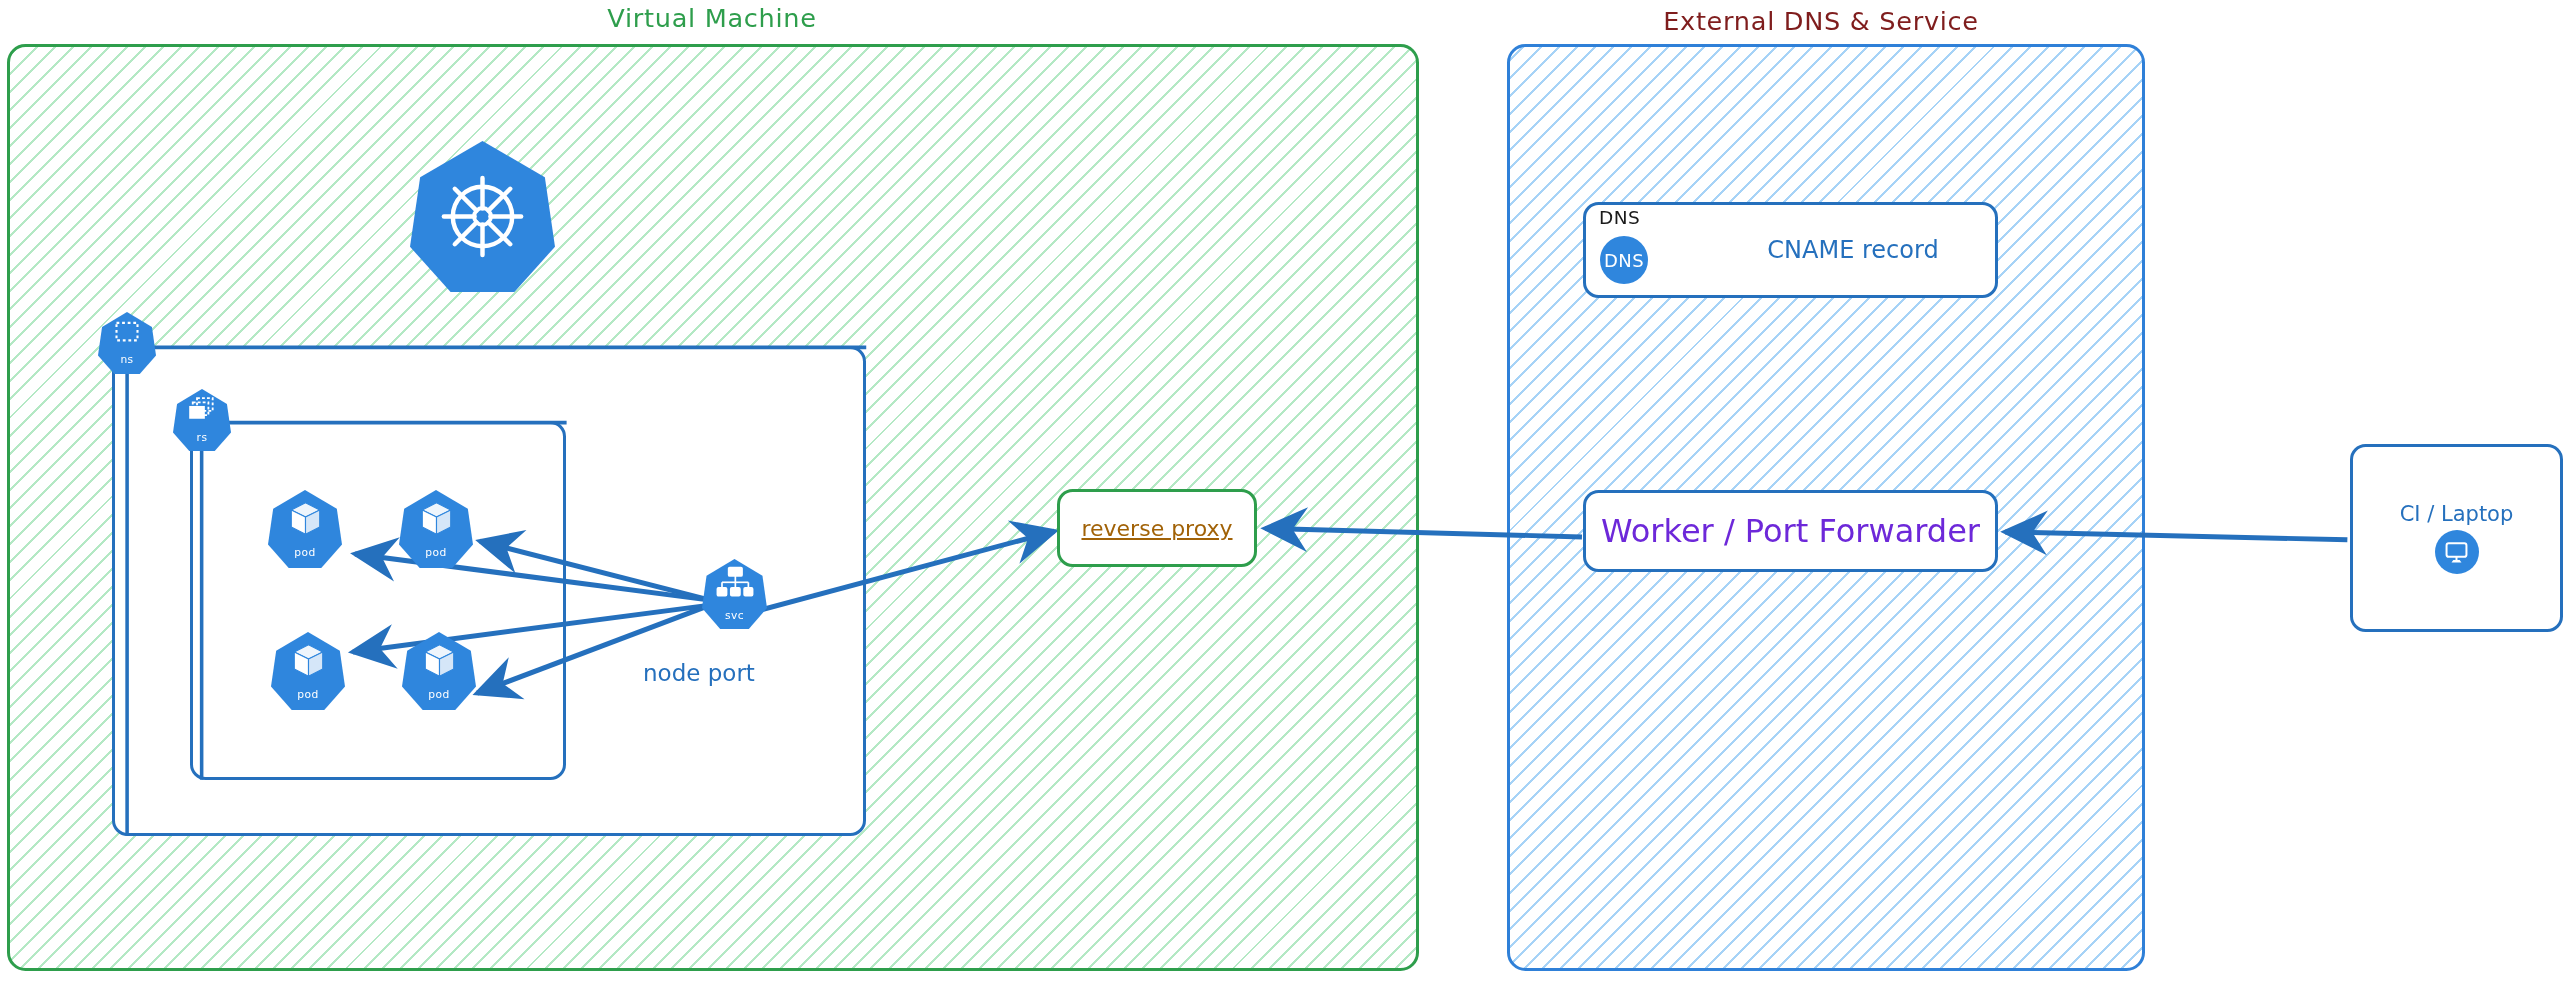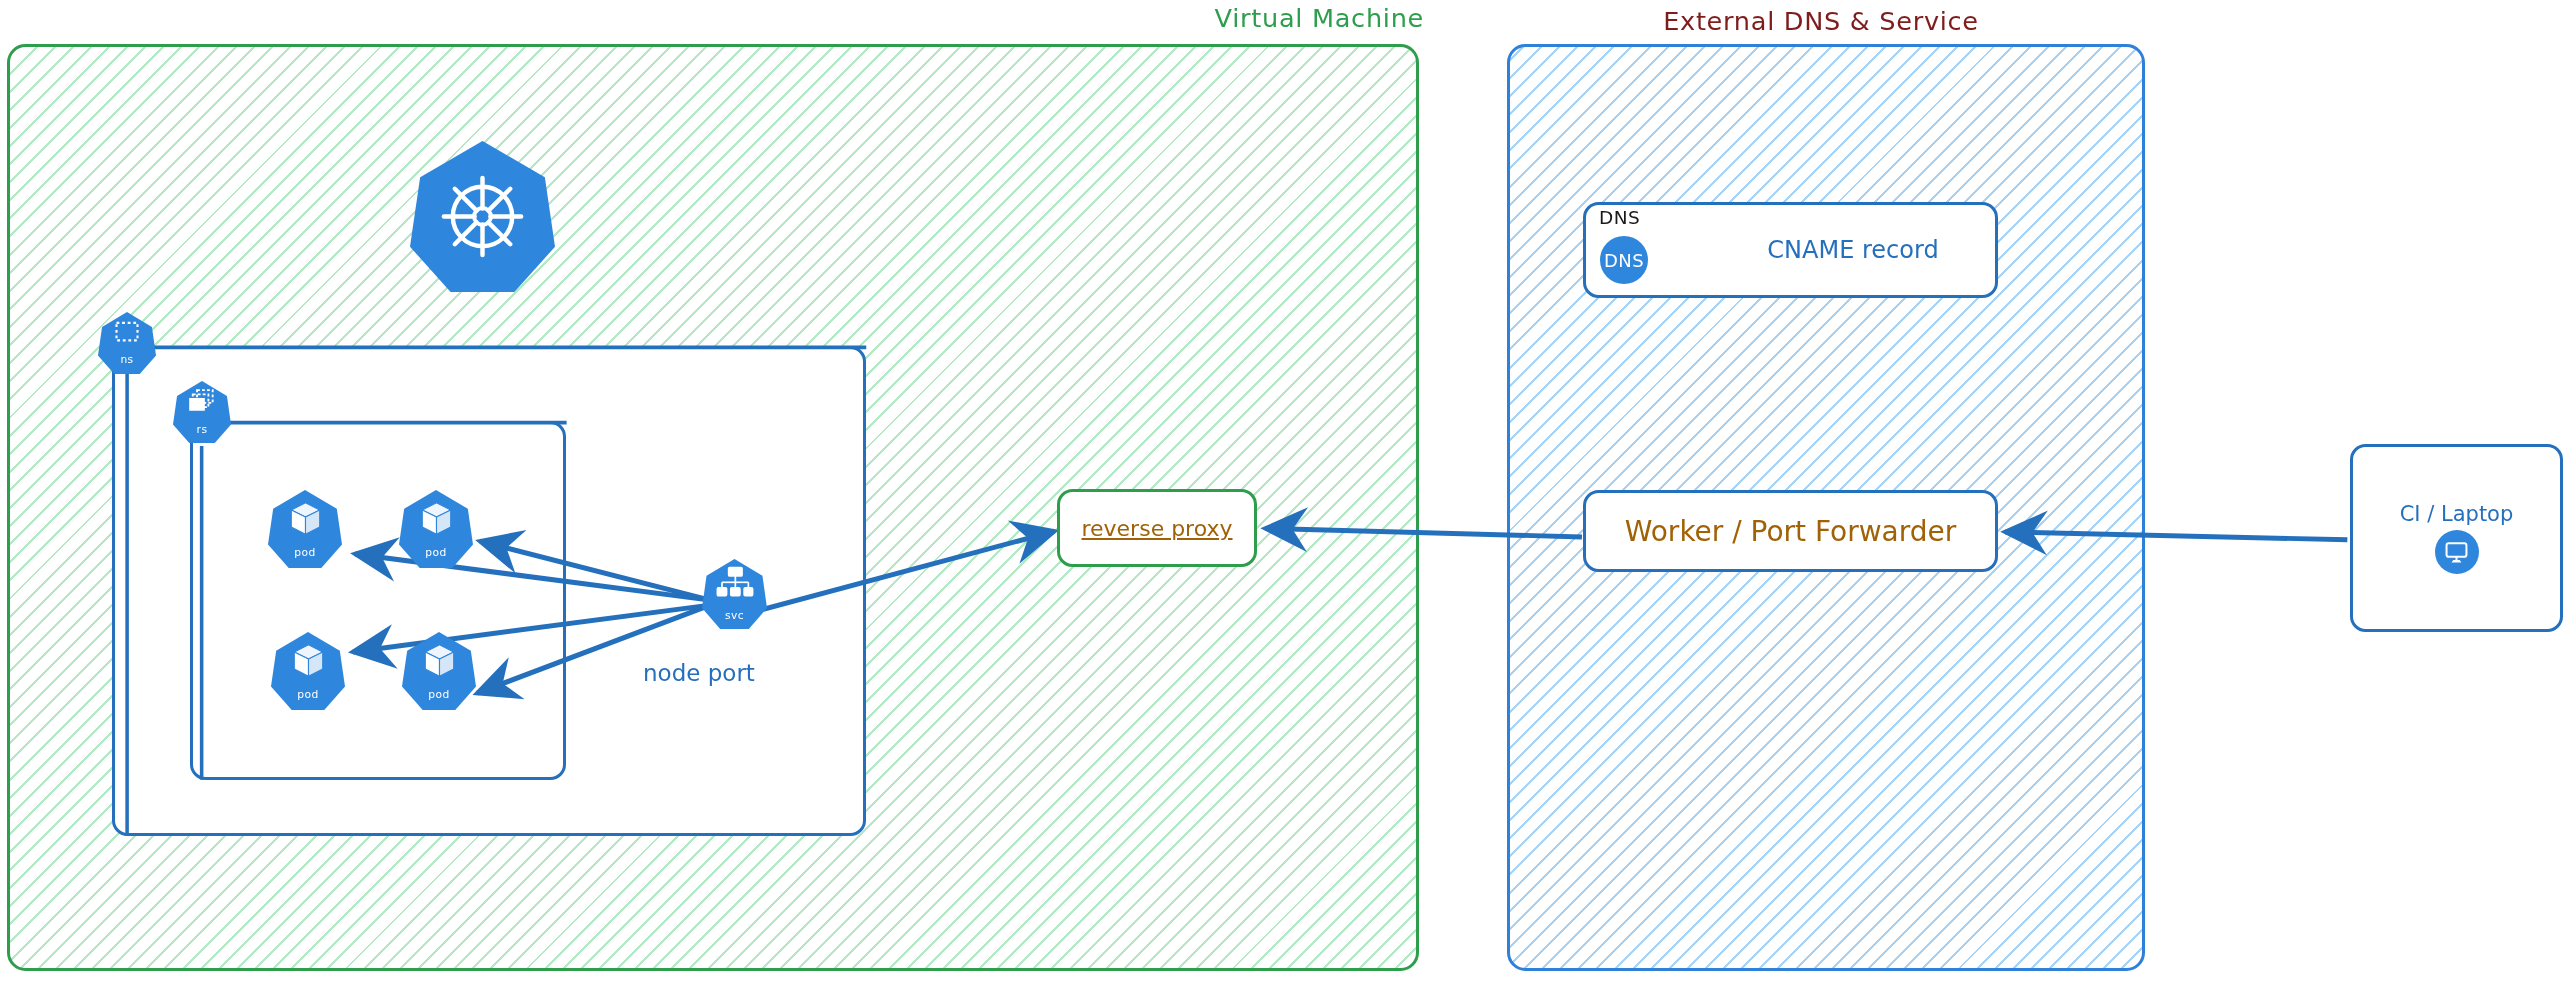--- a/index.html
+++ b/index.html
@@ -21,21 +21,21 @@
   
   .zone-title {
     position: absolute;
     font-family: "DejaVu Sans", sans-serif;
     font-weight: 400;
     white-space: nowrap;
     letter-spacing: 0.7px;
   }
   #vm-title {
     left: 0; top: 2.8px; width: 1424px;
-    text-align: right;
+    text-align: center;
     font-size: 25.6px;
     color: #2e9e4c;
   }
   #dns-title {
     left: 1505px; top: 5.7px; width: 632px;
     text-align: center;
     font-size: 25.6px;
     color: #7f1d1d;
   }
 
@@ -103,21 +103,21 @@
   .hexbadge .badge-glyph { display: block; }
 
   
   #k8s-logo {
     left: 410px; top: 141px;
     width: 145px; height: 151px;
   }
   
   #ns-badge  { left: 98px; top: 312px; width: 58px; height: 62px; }
   
-  #rs-badge  { left: 173px; top: 381px; width: 58px; height: 62px; align-items: center; }
+  #rs-badge  { left: 173px; top: 389px; width: 58px; height: 62px; align-items: center; }
   
   #svc-badge { left: 702px; top: 559px; width: 65px; height: 70px; }
 
   .pod-badge { width: 74px; height: 78px; }
   #pod-1 { left: 268px; top: 490px; }
   #pod-2 { left: 399px; top: 490px; }
   #pod-3 { left: 271px; top: 632px; }
   #pod-4 { left: 402px; top: 632px; }
 
   
@@ -152,22 +152,22 @@
     white-space: nowrap;
     text-decoration: underline;
   }
 
   #worker-node {
     left: 1583px; top: 490px;
     width: 415px; height: 82px;
     border: 3.6px solid #2570bd;
   }
   #worker-node .node-text {
-    font-size: 28px;
-    color: #a16207;
+    font-size: 32px;
+    color: #6d28d9;
     white-space: nowrap;
   }
 
   #dns-card {
     left: 1583px; top: 202px;
     width: 415px; height: 96px;
     border: 3.6px solid #2570bd;
     justify-content: flex-start;
     padding-left: 18.5px;
     flex-direction: column;

